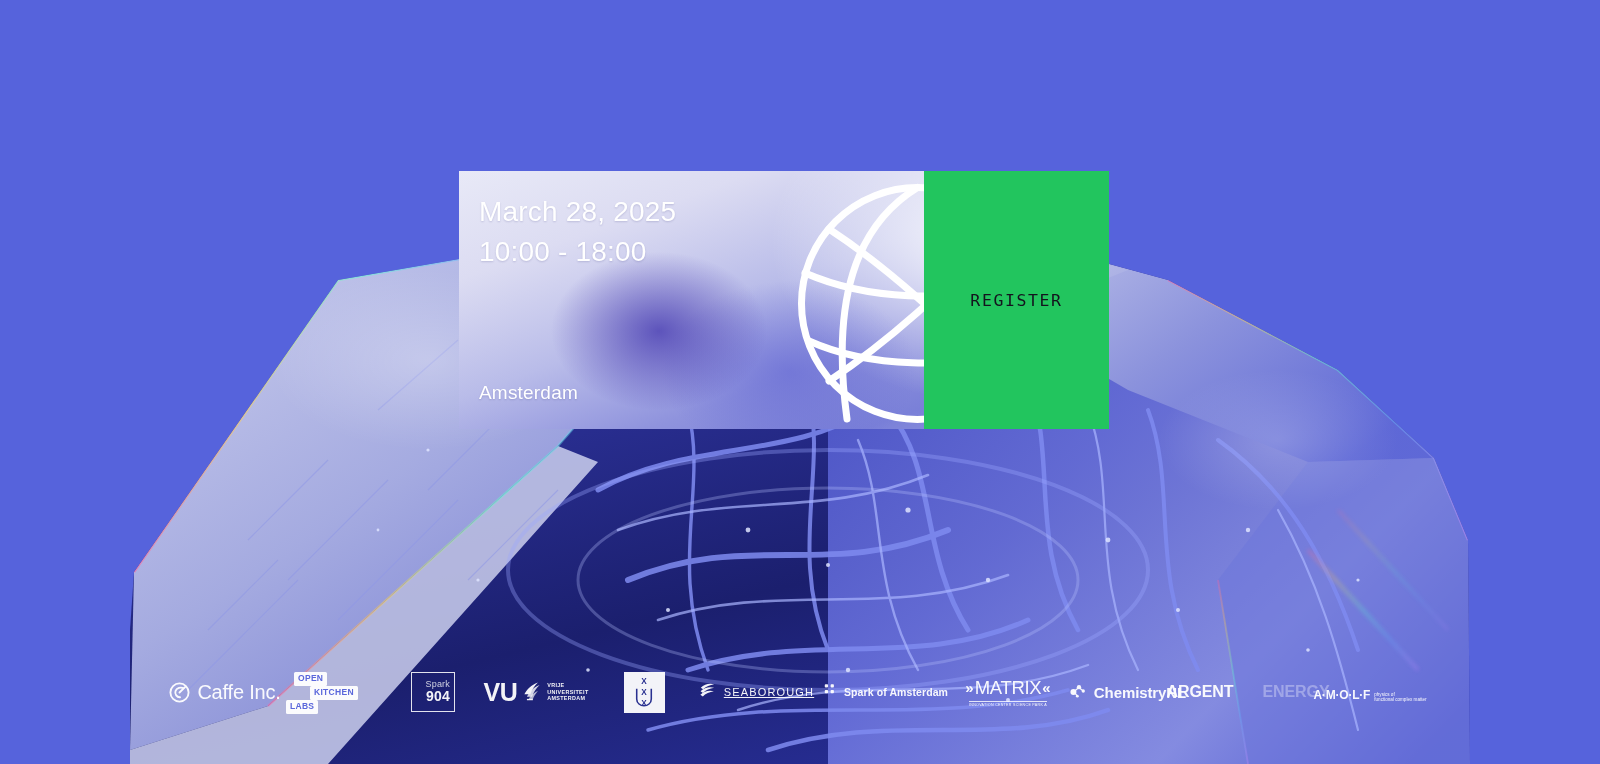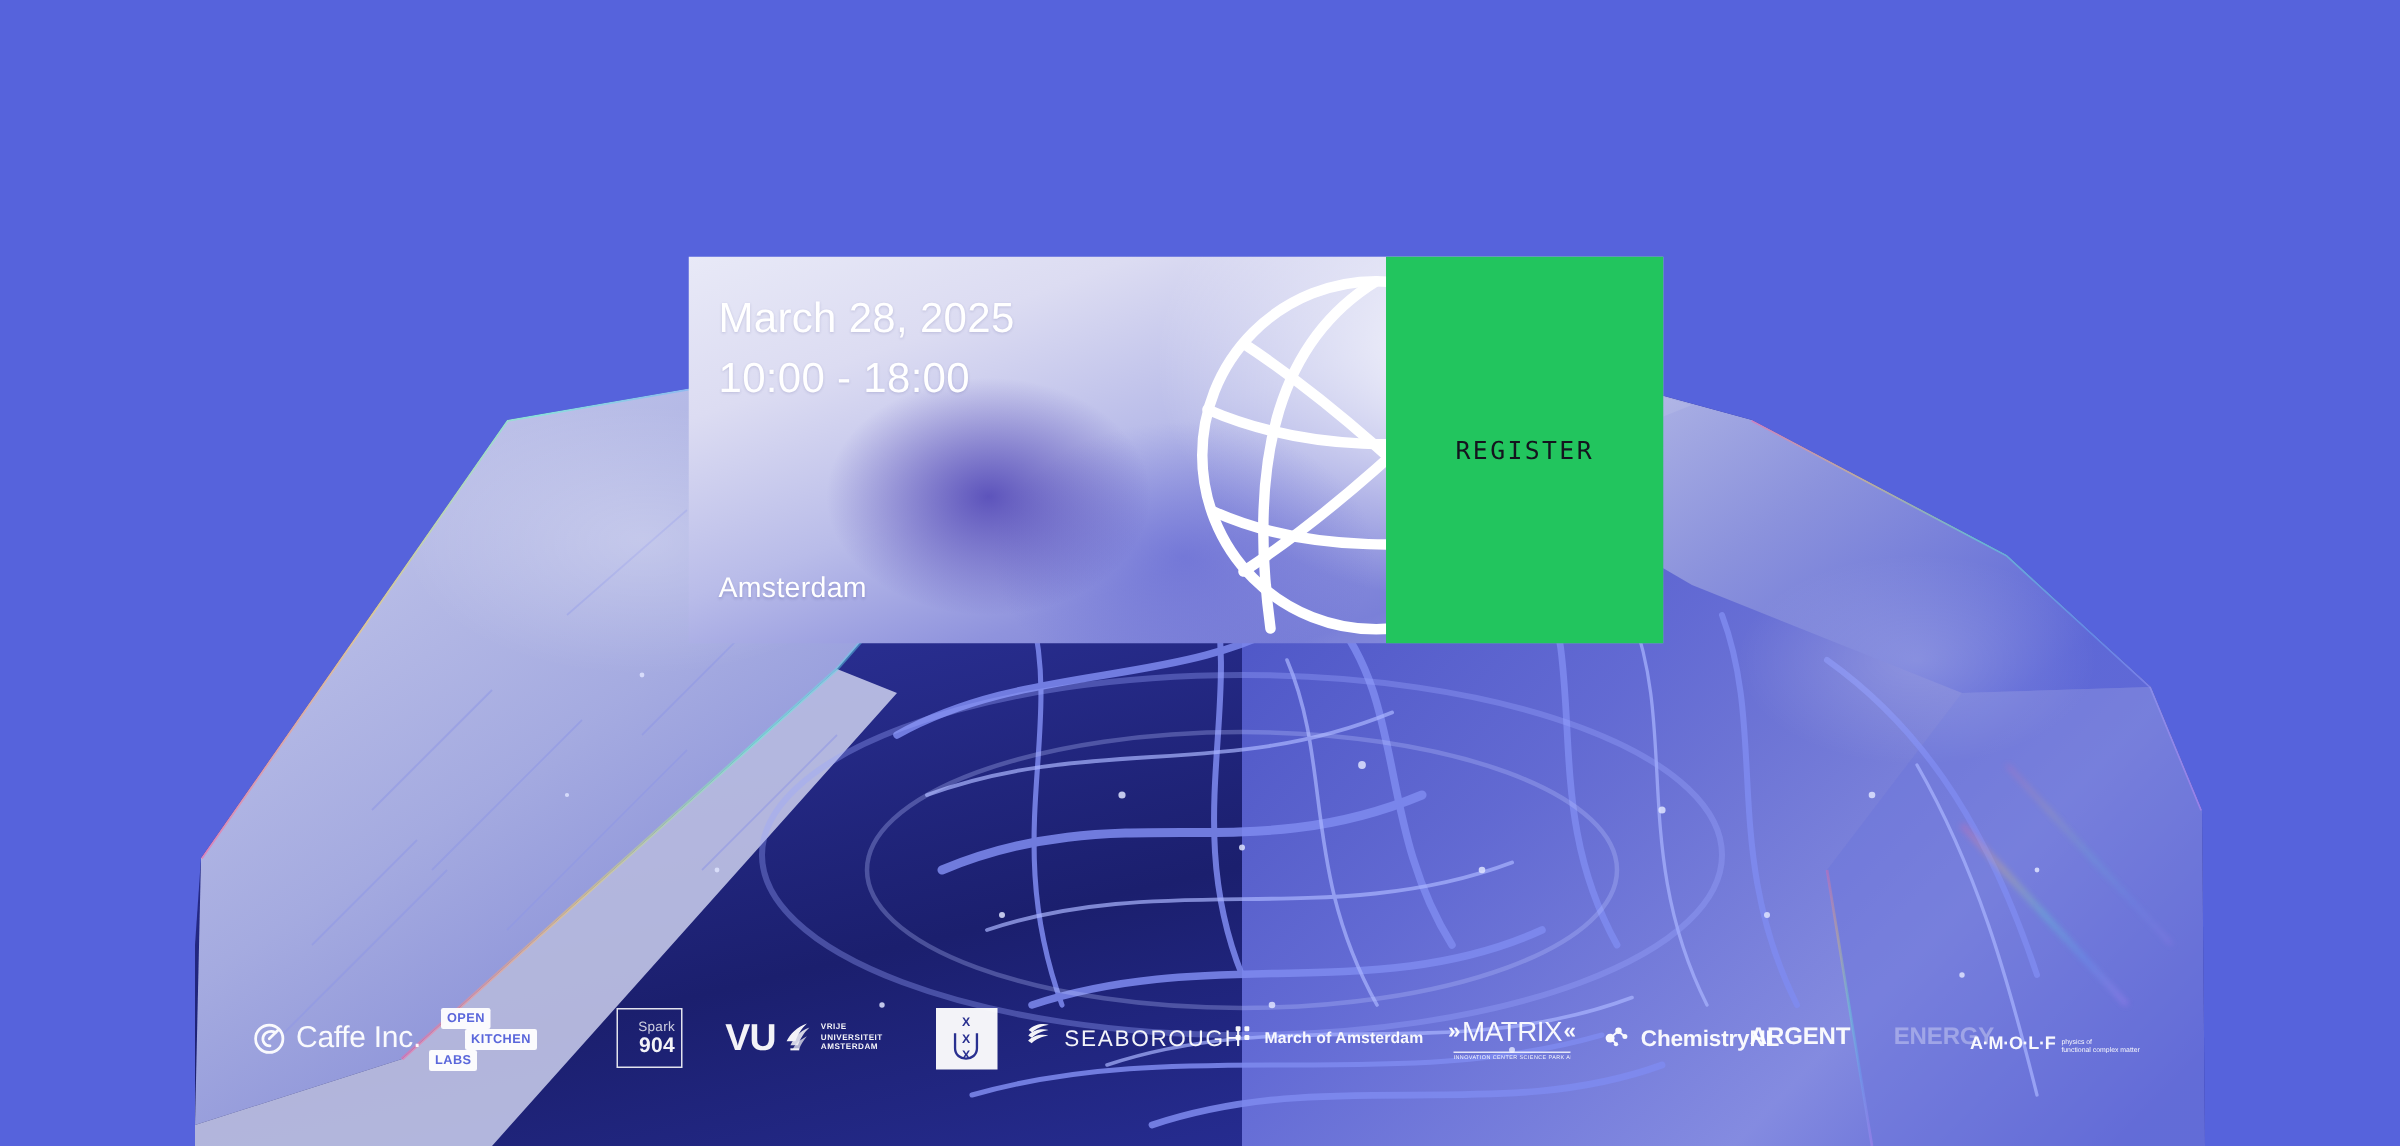--- a/index.html
+++ b/index.html
@@ -141,21 +141,21 @@
 
   
   #logo-uva { width: 96px; }
   .uva-box {
     width: 41px; height: 41px; background: #fff;
     display:flex; align-items:center; justify-content:center;
   }
 
   
   #logo-seaborough { width: 128px; gap: 7px; }
-  .sb-text { font-size: 15px; font-weight: 500; letter-spacing: 1.15px; }
+  .sb-text { font-size: 11px; font-weight: 500; letter-spacing: 1.15px; text-decoration: underline; }
 
   
   #logo-port-of-amsterdam { width: 132px; gap: 6px; }
   .port-text { font-size: 10.5px; font-weight: 700; letter-spacing: .1px; }
 
   
   #logo-matrix { width: 112px; flex-direction: column; gap: 2px; }
   .matrix-row { display:flex; align-items:center; gap: 1px; }
   .matrix-word { font-size: 18.5px; font-weight: 400; letter-spacing: -.3px; }
   .matrix-chev { font-size: 15px; font-weight: 700; line-height: 15px; }
@@ -435,21 +435,21 @@
       <span>
         <svg viewBox="0 0 18 18" width="14" height="14">
           <g fill="#ffffff">
             <rect x="1" y="1.5" width="4.2" height="4.2" rx="1"></rect>
             <rect x="8.5" y="1.5" width="4.2" height="4.2" rx="1"></rect>
             <rect x="1" y="9" width="4.2" height="4.2" rx="1"></rect>
             <rect x="8.5" y="9" width="4.2" height="4.2" rx="1"></rect>
           </g>
         </svg>
       </span>
-      <span class="port-text">March of Amsterdam</span>
+      <span class="port-text">Spark of Amsterdam</span>
     </div>
 
     <div class="logo" id="logo-matrix">
       <span class="matrix-row">
         <span class="matrix-chev">»</span>
         <span class="matrix-word">MATRIX</span>
         <span class="matrix-chev">«</span>
       </span>
       <span class="matrix-sub">INNOVATION CENTER SCIENCE PARK AMSTERDAM</span>
     </div>

